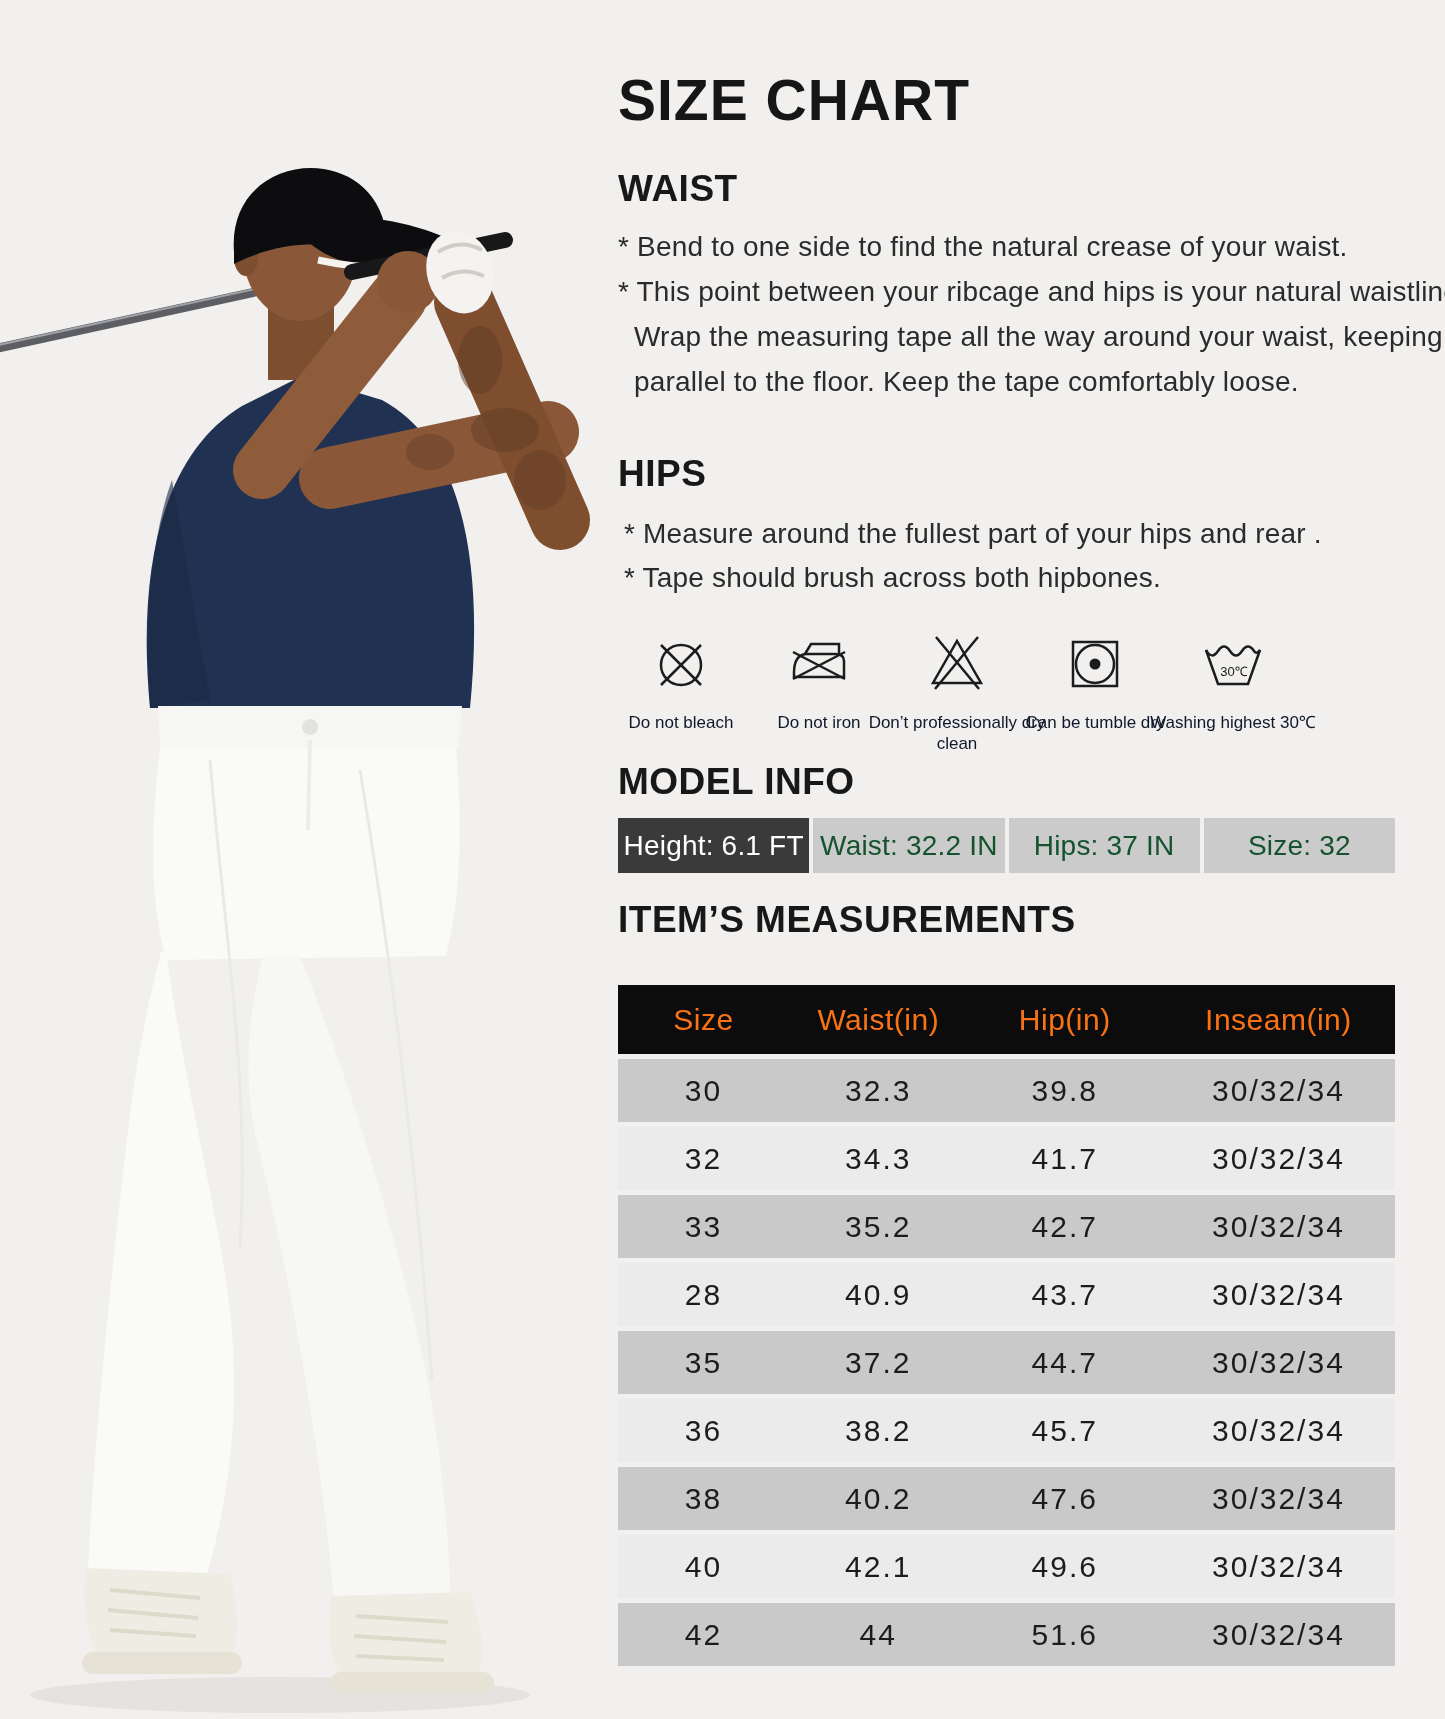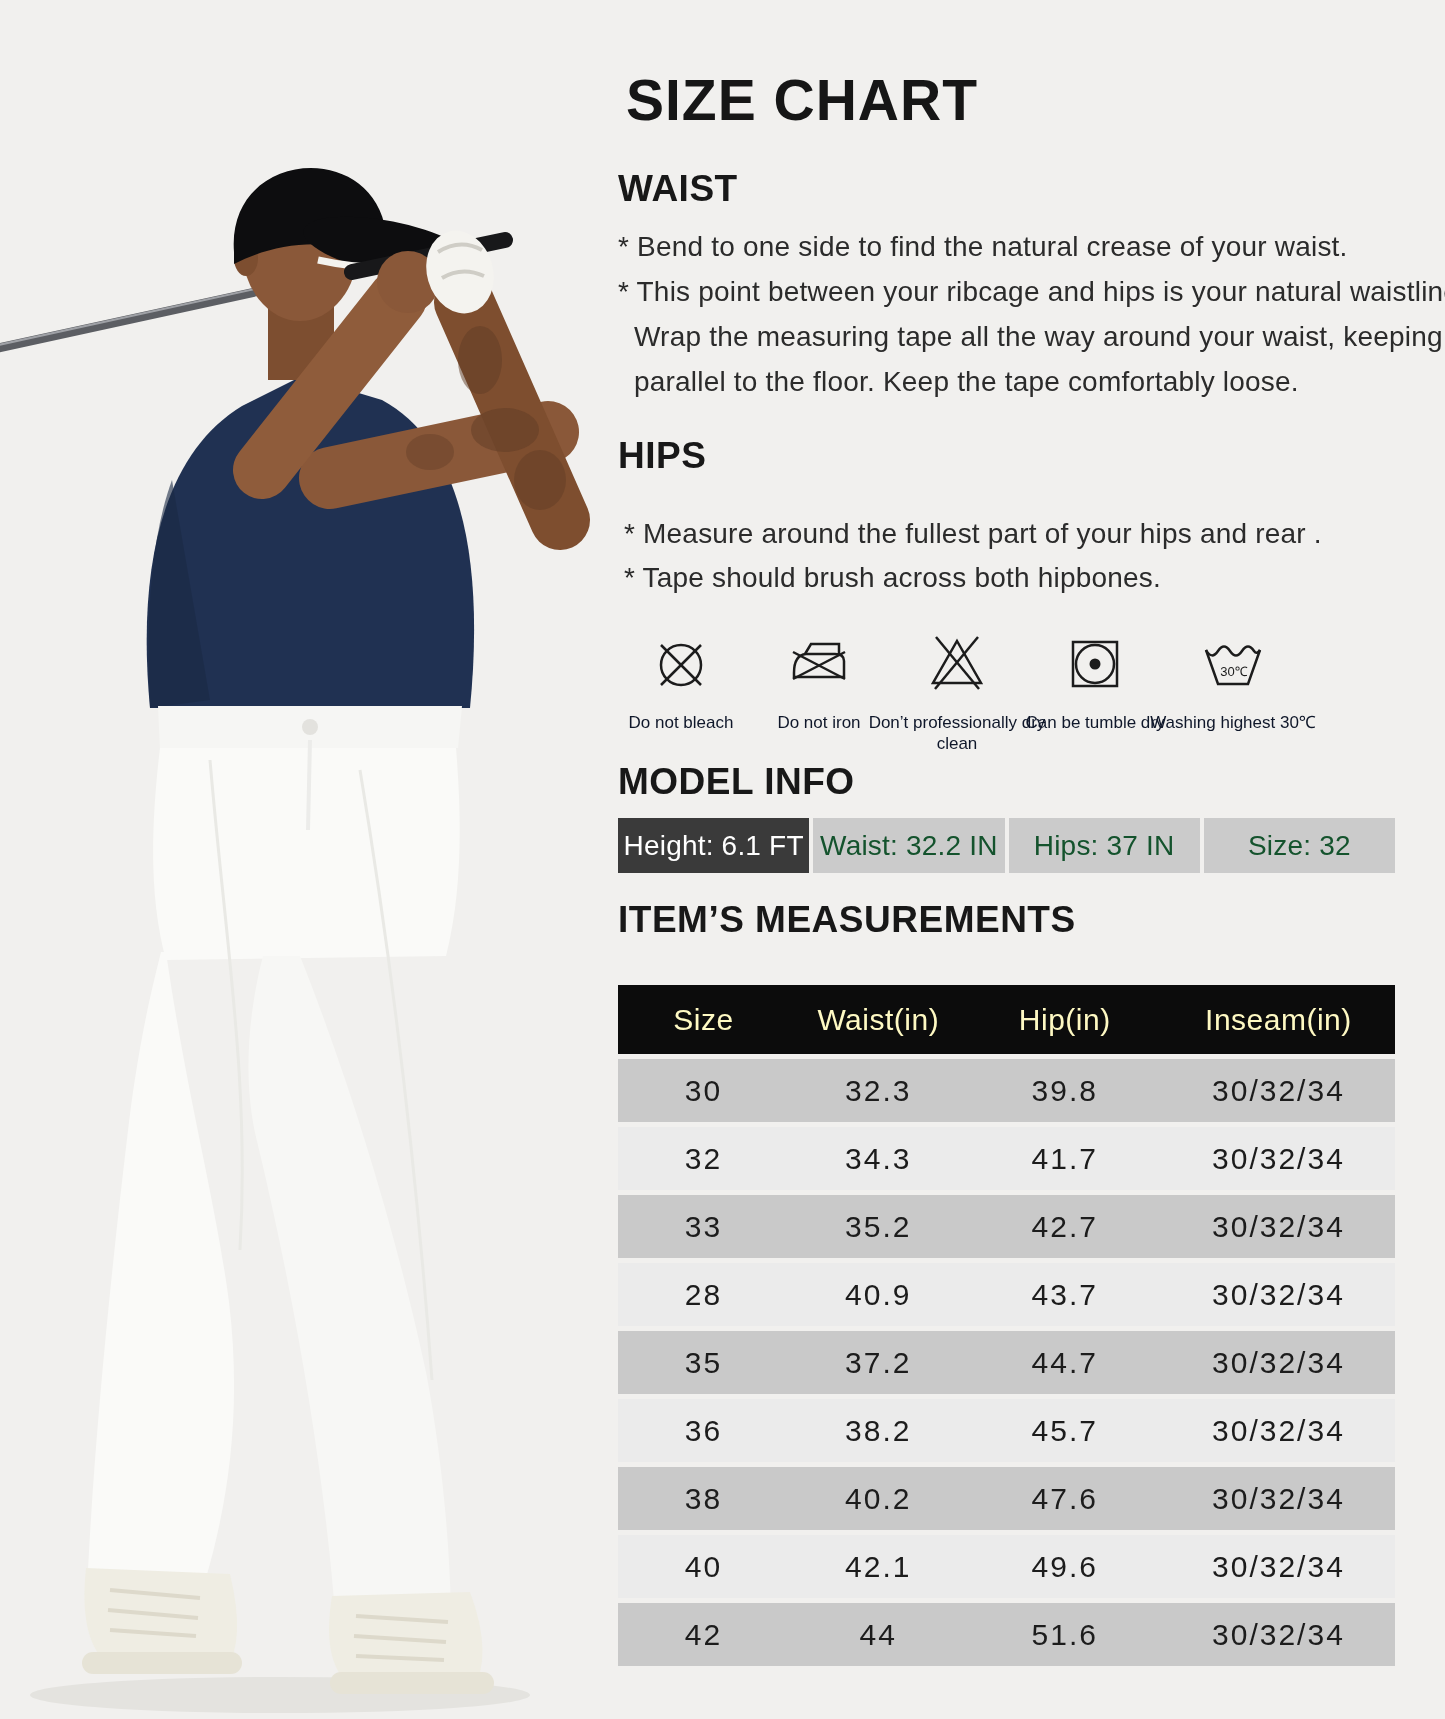--- a/index.html
+++ b/index.html
@@ -7,29 +7,29 @@
   .page{
     position:relative;width:1445px;height:1719px;overflow:hidden;
     background:#f1f0ee;color:#1f1f1f;
     font-family:"Liberation Sans",sans-serif;
   }
   
   .photo{position:absolute;left:0;top:0;width:620px;height:1719px;}
   
   .content{position:absolute;left:618px;top:0;width:779px;height:1719px;}
   .page-title{
-    position:absolute;top:72px;left:8px;margin:0;
+    position:absolute;top:72px;left:0;margin:0;
     font-size:57px;font-weight:bold;letter-spacing:1px;color:#161616;line-height:1;
   }
   .sec-h{
     position:absolute;left:0;margin:0;
     font-size:37px;font-weight:bold;letter-spacing:0.5px;color:#181818;line-height:1;
   }
   .waist-h{top:170px;}
-  .hips-h{top:437px;text-align:center;}
+  .hips-h{top:455px;text-align:center;}
   .model-h{top:763px;}
   .items-h{top:901px;}
   .bullets{position:absolute;left:0;width:779px;font-size:28px;line-height:45px;color:#2b2b2b;letter-spacing:0.2px;}
   .waist-lines{top:224px;}
   .hips-lines{top:512px;line-height:44px;padding-left:6px;}
   .bullet-line{white-space:nowrap;}
   .cont-line{padding-left:16px;white-space:nowrap;}
   
   .care-row{position:absolute;top:632px;left:-6px;width:694px;display:flex;}
   .care-item{width:138px;position:relative;text-align:center;height:130px;}
@@ -45,21 +45,21 @@
     flex:1;display:flex;align-items:center;justify-content:center;
     background:#cbcbcb;color:#14532d;font-size:28px;letter-spacing:0.2px;
   }
   .model-cell.highlight{background:#3a3a3a;color:#ffffff;}
   
   .meas-table{
     position:absolute;top:980px;left:0;width:777px;
     border-collapse:separate;border-spacing:0 5px;
   }
   .meas-table th{
-    background:#0c0c0c;color:#fef9c3;font-weight:normal;
+    background:#0c0c0c;color:#f97316;font-weight:normal;
     font-size:30px;height:67px;letter-spacing:0.5px;
   }
   .meas-table td{
     font-size:30px;color:#1c1c1c;height:61px;text-align:center;letter-spacing:2px;
   }
   .meas-table tbody tr:nth-child(odd) td{background:#c9c9c9;}
   .meas-table tbody tr:nth-child(even) td{background:#ebebeb;}
 </style>
 </head>
 <body>

